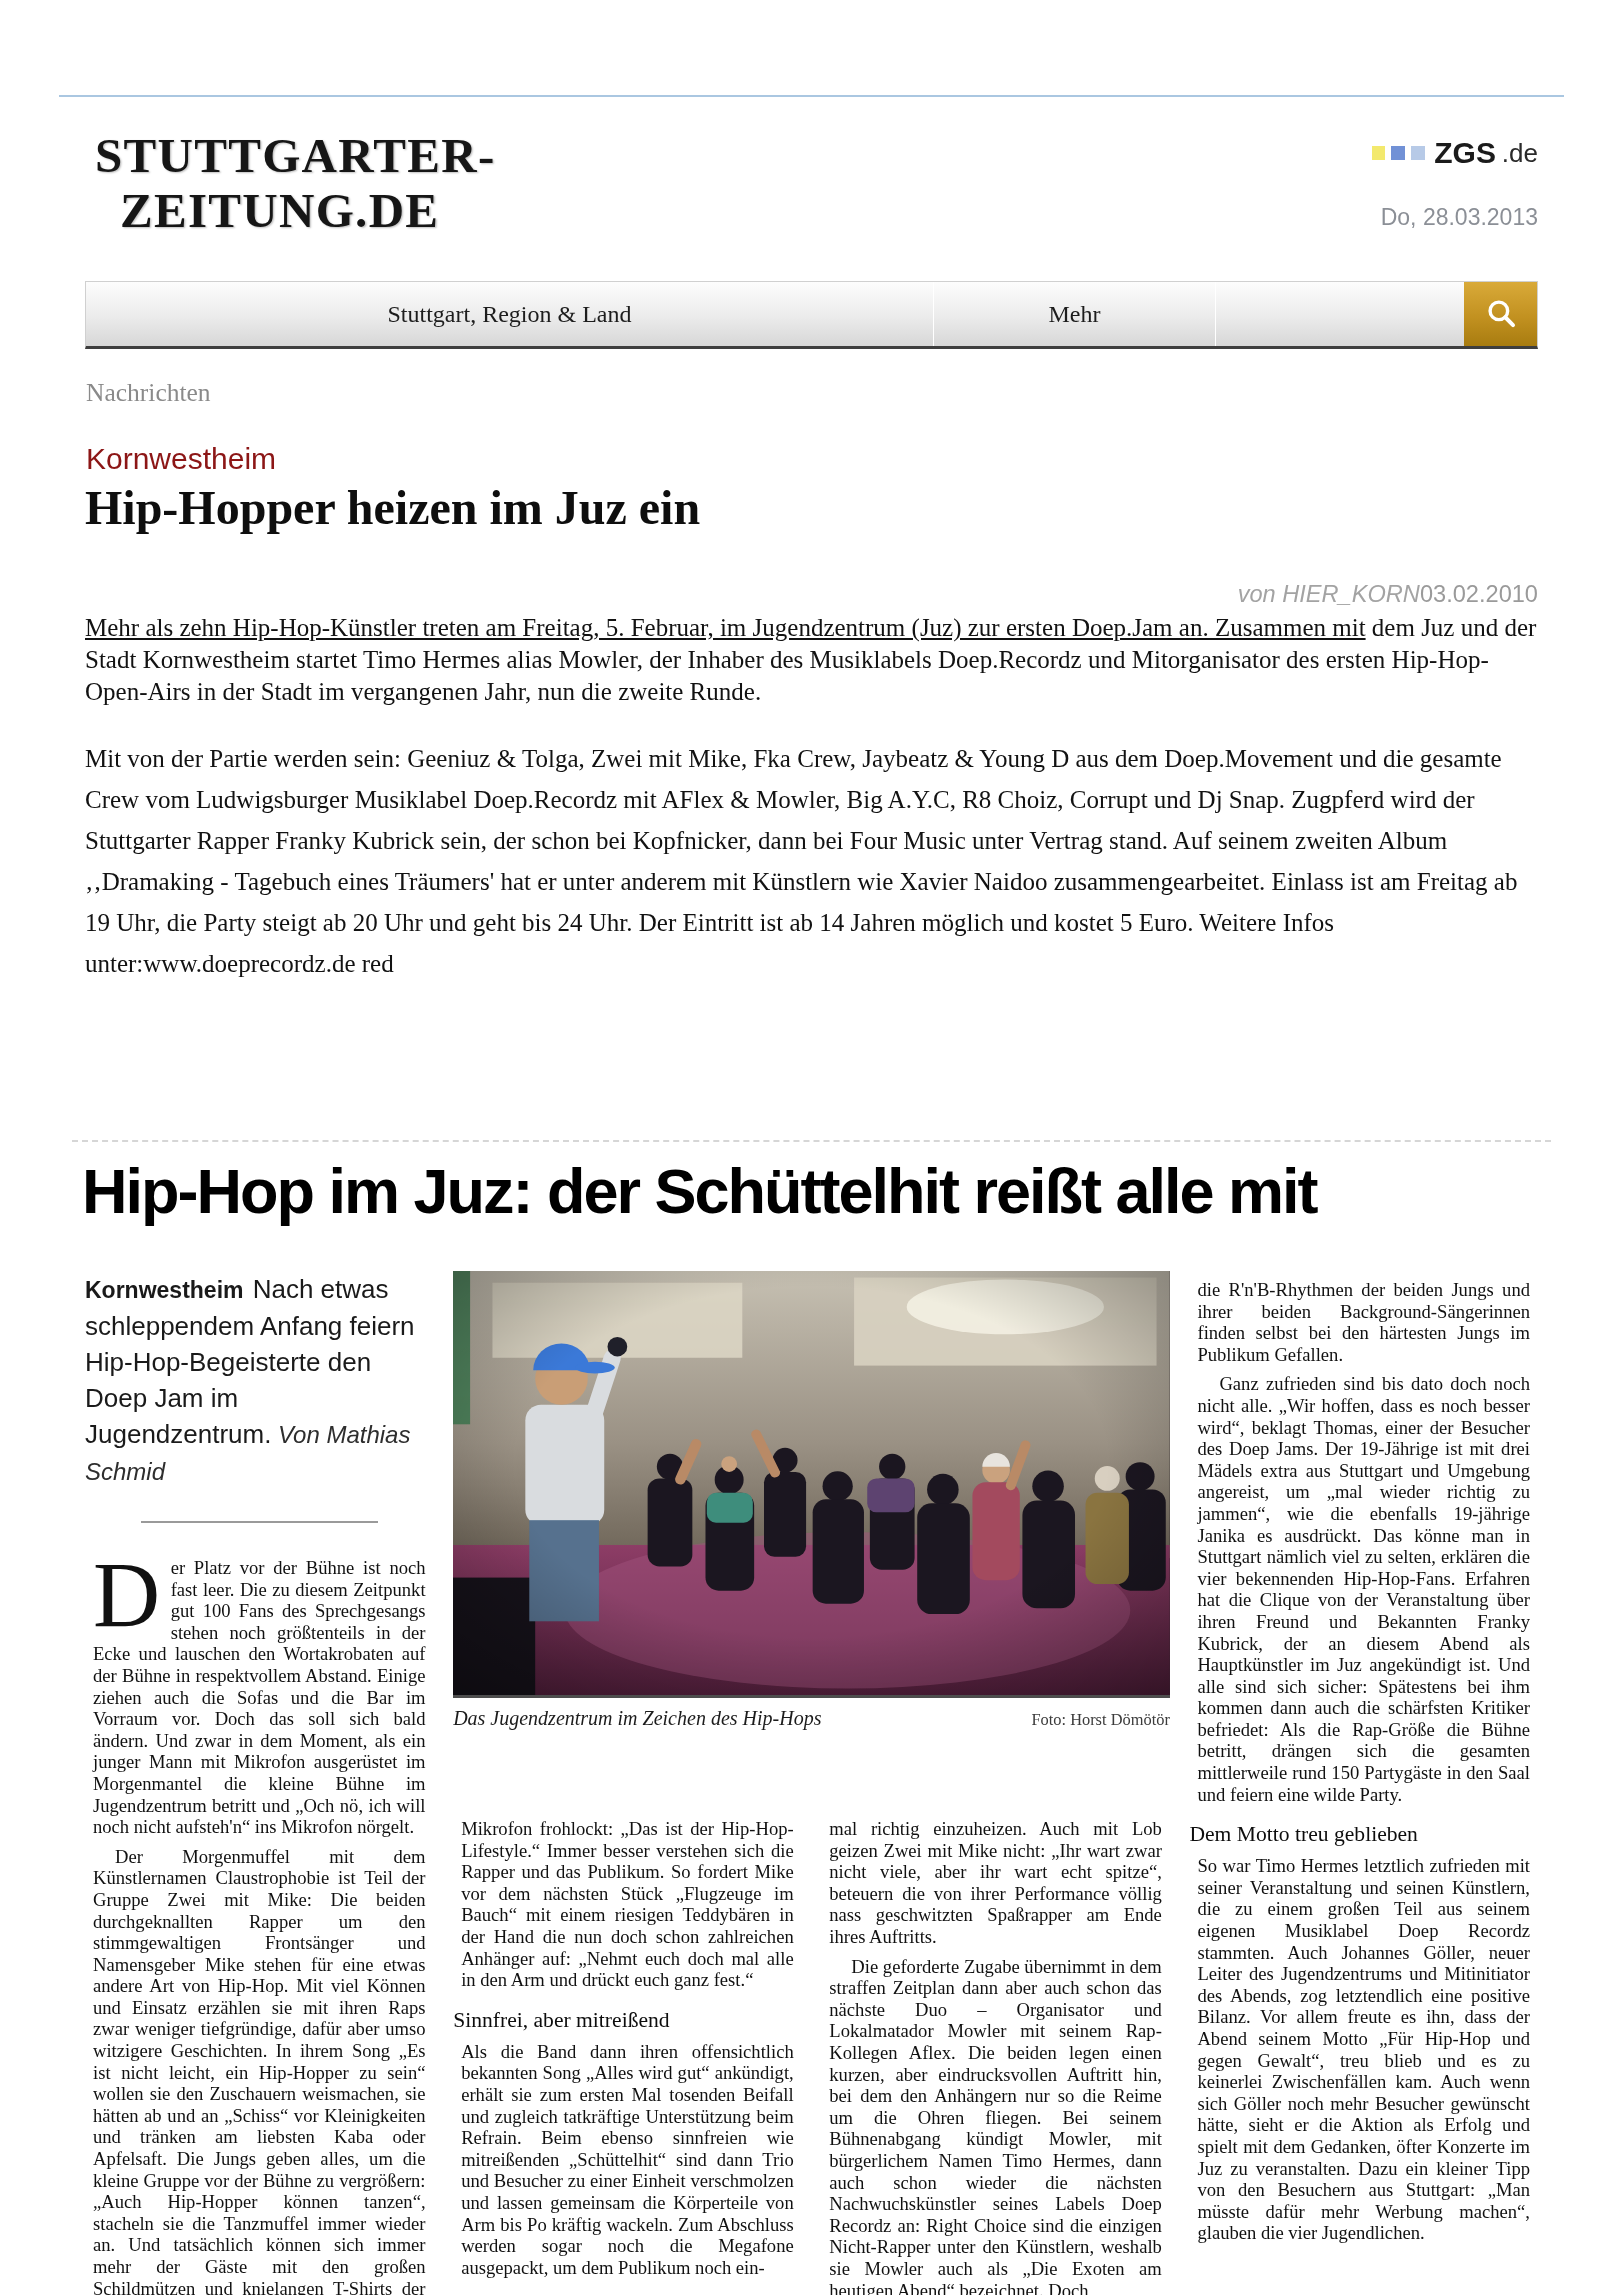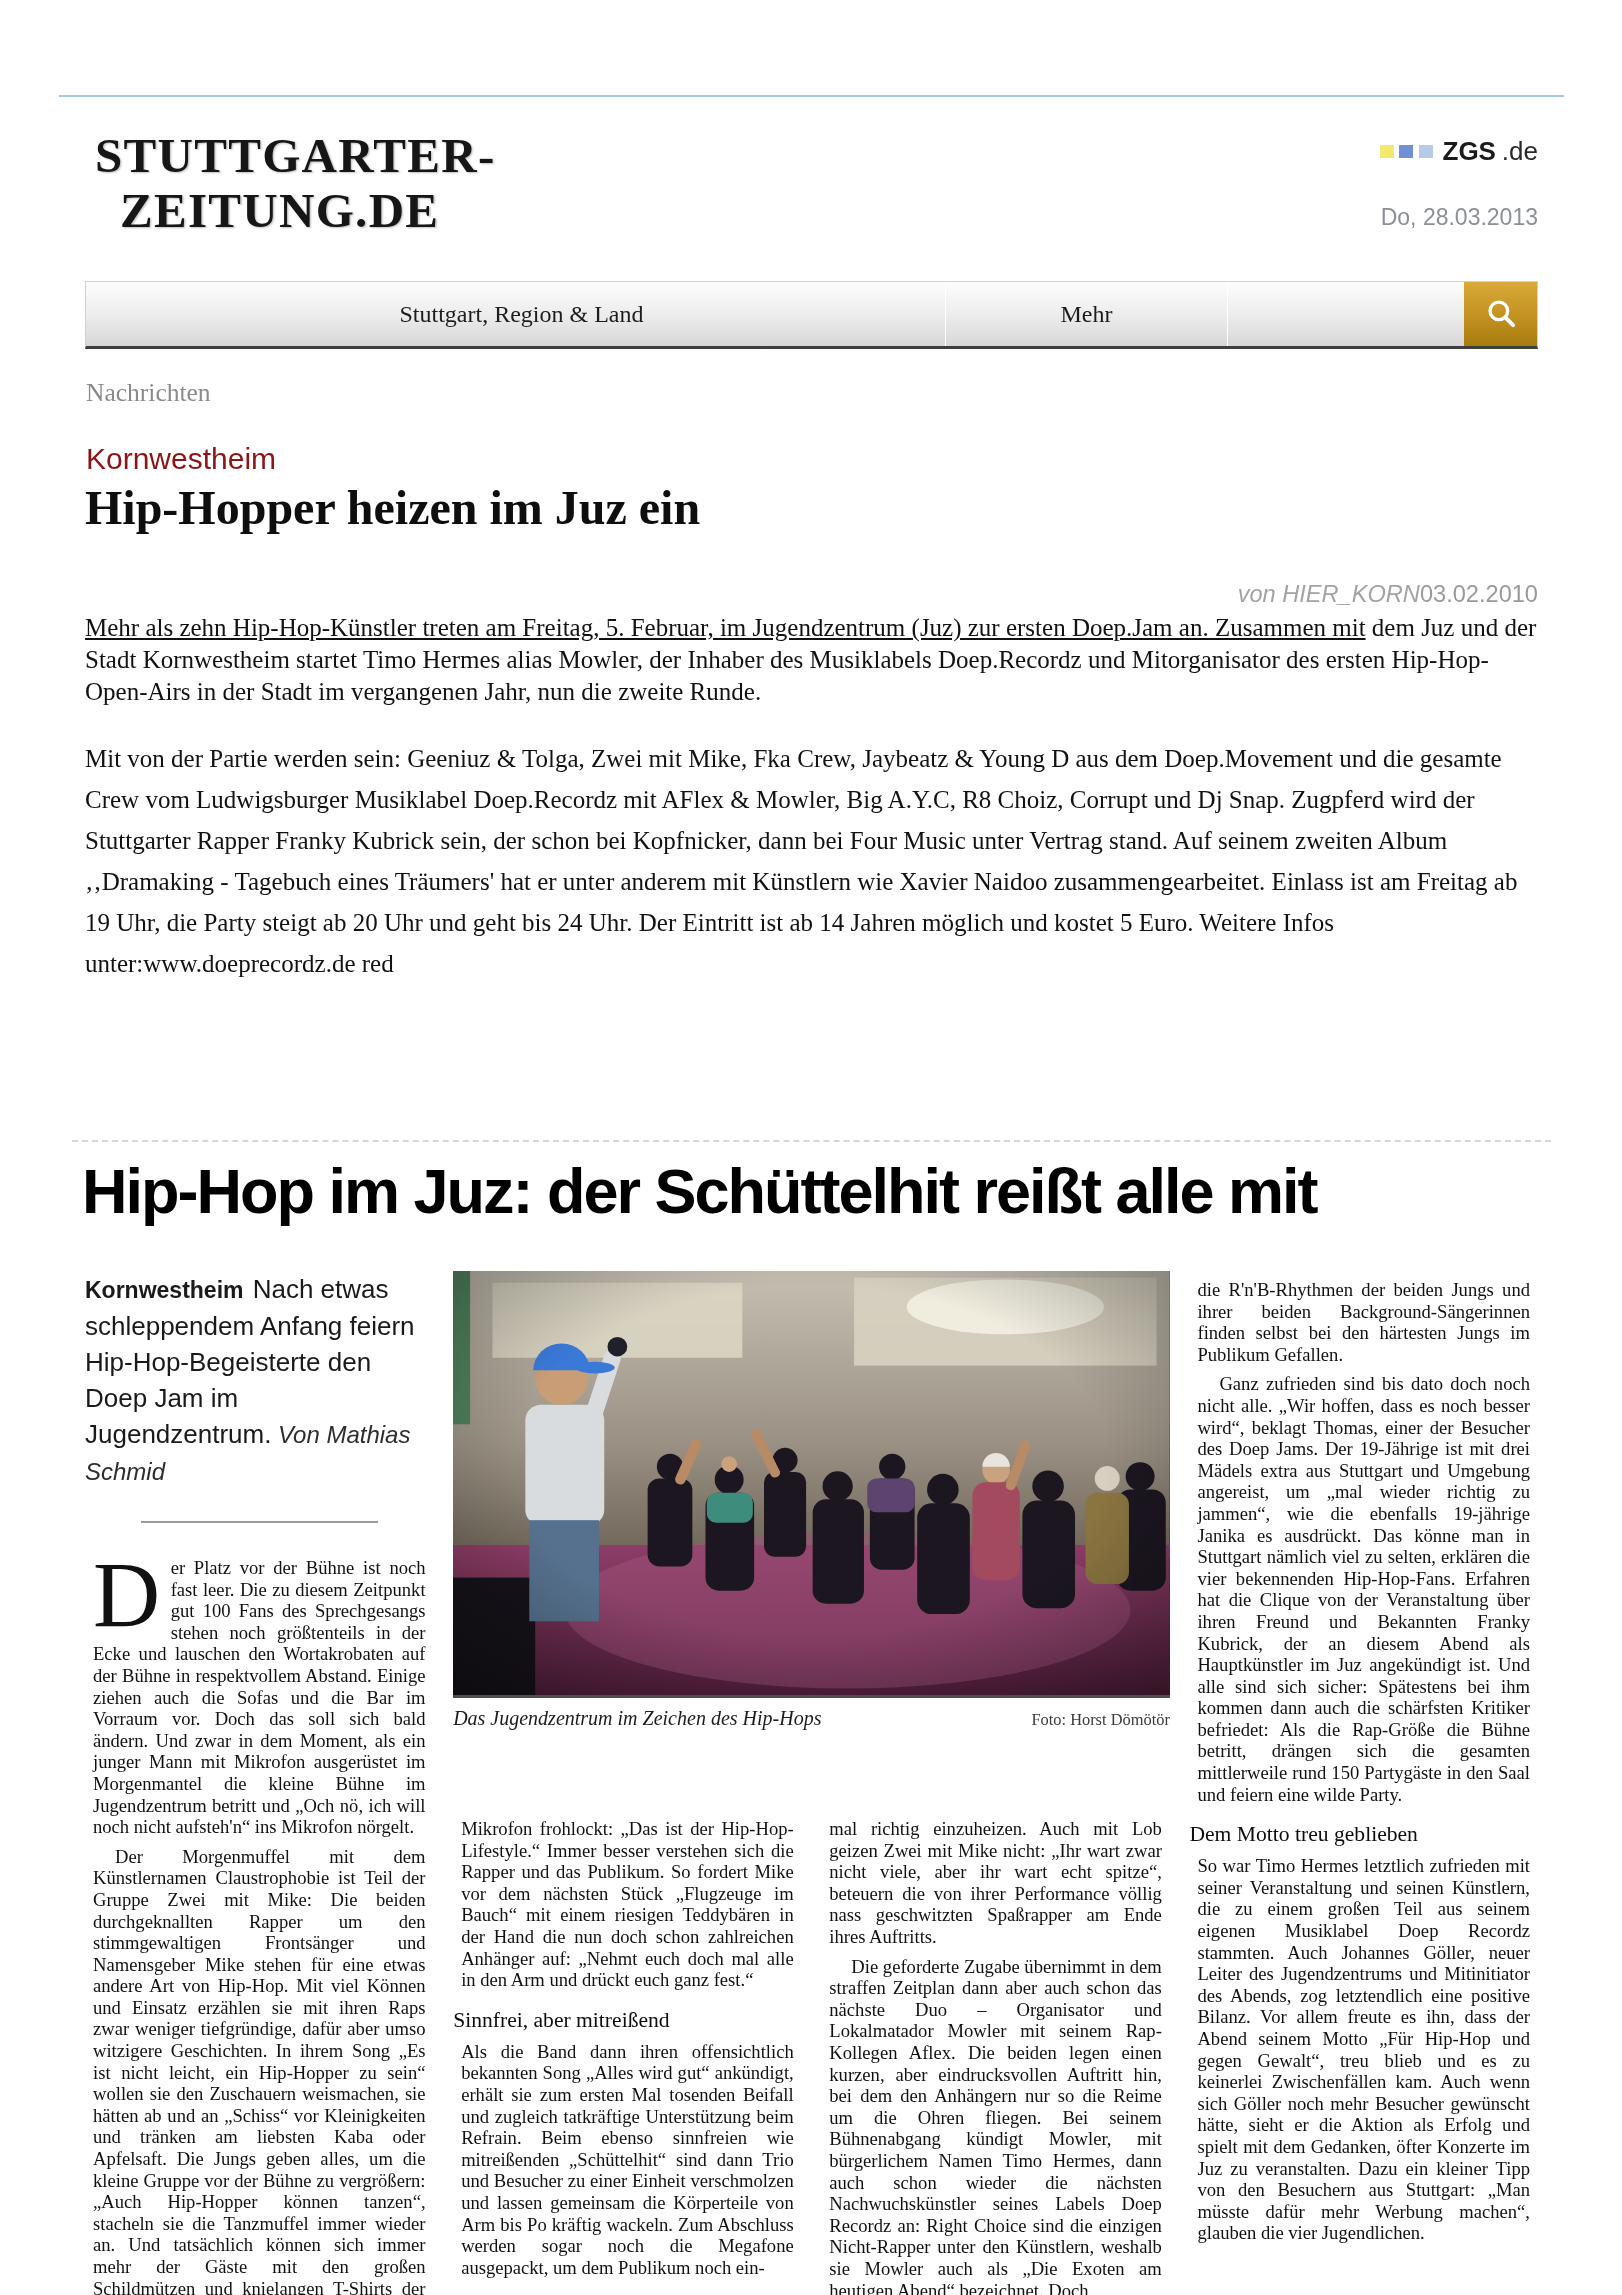--- a/index.html
+++ b/index.html
@@ -11,29 +11,29 @@
   .logo{position:absolute;top:128px;left:95px;font-family:"Liberation Serif",serif;
         font-weight:bold;font-size:49px;line-height:55px;letter-spacing:1.3px;color:#161616;
         text-shadow:1.3px 1.3px 2px rgba(0,0,0,0.25);}
   .logo .l2{padding-left:25px;display:block;}
   .zgs{position:absolute;top:136px;right:85px;display:flex;align-items:center;gap:5.9px;
        font-family:"Liberation Sans",sans-serif;}
   .zgs .sq{width:13.7px;height:13.7px;display:inline-block;}
   .zgs .sq1{background:#f3e96d;}
   .zgs .sq2{background:#7191d6;}
   .zgs .sq3{background:#b7cae7;}
-  .zgs .zgs-text{font-size:26px;font-weight:bold;color:#1b1b1b;margin-left:3.9px;}
+  .zgs .zgs-text{font-size:30px;font-weight:bold;color:#1b1b1b;margin-left:3.9px;}
   .zgs .zgs-suffix{font-size:26px;font-weight:normal;color:#2a2a2a;}
   .hdr-date{position:absolute;top:204px;right:85px;font-family:"Liberation Sans",sans-serif;
             font-size:23px;color:#8b8f96;}
 
   
   .nav{position:absolute;top:281px;left:85px;right:85px;height:64px;display:flex;
        background:linear-gradient(#fdfdfd,#ebebeb 55%,#d7d7d7);border:0.7px solid #d0d0d0;
-       border-bottom:3.9px solid #3e3e3e;padding-left:12px;}
+       border-bottom:3.9px solid #3e3e3e;}
   .nav-item{display:flex;align-items:center;justify-content:center;
             font-family:"Liberation Serif",serif;font-size:24px;color:#1d1d1d;cursor:pointer;}
   .nav-item.first{width:847px;border-right:1.3px solid #ffffff;}
   .nav-item.second{width:281px;border-right:1.3px solid #ffffff;}
   .nav-spacer{flex:1;}
   .nav-search{width:73px;background:linear-gradient(#d9aa39,#c29120 55%,#a87c10);
               display:flex;align-items:center;justify-content:center;cursor:pointer;}
 
   
   .breadcrumb{position:absolute;top:378px;left:86px;font-size:25.5px;color:#8a8a8a;}

